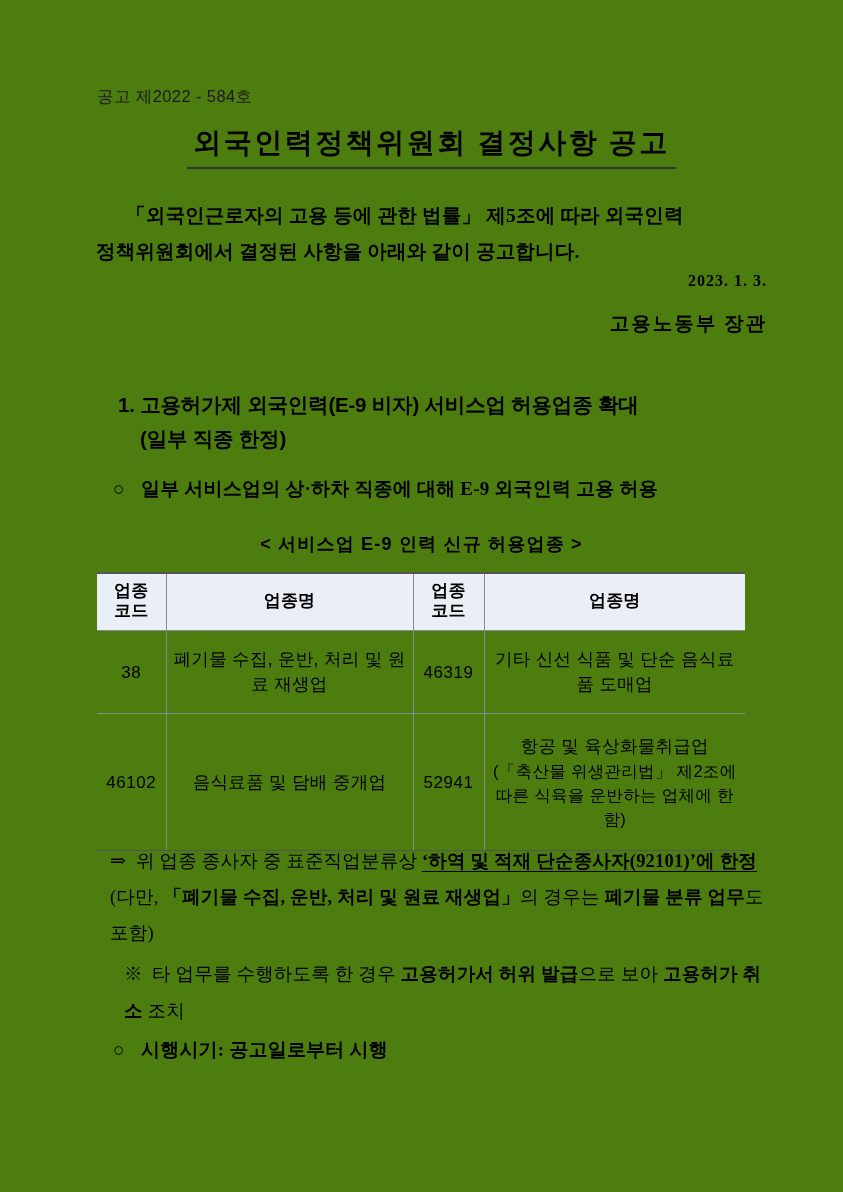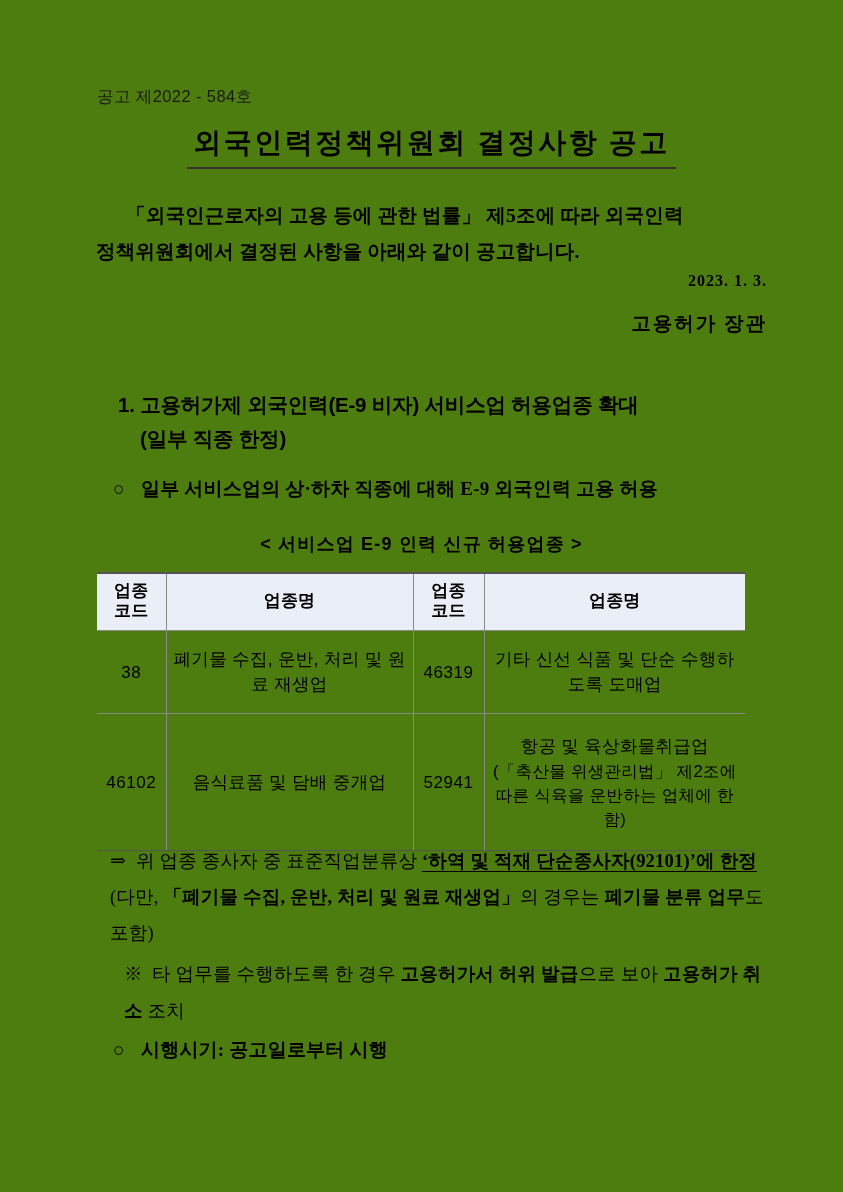--- a/index.html
+++ b/index.html
@@ -250,21 +250,21 @@
     <span class="doc-title">외국인력정책위원회 결정사항 공고</span>
   </div>
 
   <div class="intro">
     <span class="indent"></span><span>「외국인근로자의 고용 등에 관한 법률」 제5조에 따라 외국인력</span><br>
     <span>정책위원회에서 결정된 사항을 아래와 같이 공고합니다.</span>
   </div>
 
   <div class="sign-date">2023. 1. 3.</div>
 
-  <div class="sign-name">고용허가 장관</div>
+  <div class="sign-name">고용노동부 장관</div>
 
   <div class="section-heading">
     <span>1. 고용허가제 외국인력(E-9 비자) 서비스업 허용업종 확대</span>
     <span class="line2">(일부 직종 한정)</span>
   </div>
 
   <div class="bullet-row bullet-o bullet-allow">
     <span class="marker">○</span><span>일부 서비스업의 상·하차 직종에 대해 E-9 외국인력 고용 허용</span>
   </div>
 
@@ -290,21 +290,21 @@
             <span class="stack">코드</span>
           </th>
           <th class="vline">업종명</th>
         </tr>
       </thead>
       <tbody>
         <tr class="r1">
           <td class="code">38</td>
           <td class="vline">폐기물 수집, 운반, 처리 및 원료 재생업</td>
           <td class="vline code">46319</td>
-          <td class="vline">기타 신선 식품 및 단순 수행하도록 도매업</td>
+          <td class="vline">기타 신선 식품 및 단순 음식료품 도매업</td>
         </tr>
         <tr class="r2">
           <td class="code">46102</td>
           <td class="vline">음식료품 및 담배 중개업</td>
           <td class="vline code">52941</td>
           <td class="vline">
             <span>항공 및 육상화물취급업</span>
             <span class="sub">(「축산물 위생관리법」 제2조에 따른 식육을 운반하는 업체에 한함)</span>
           </td>
         </tr>

